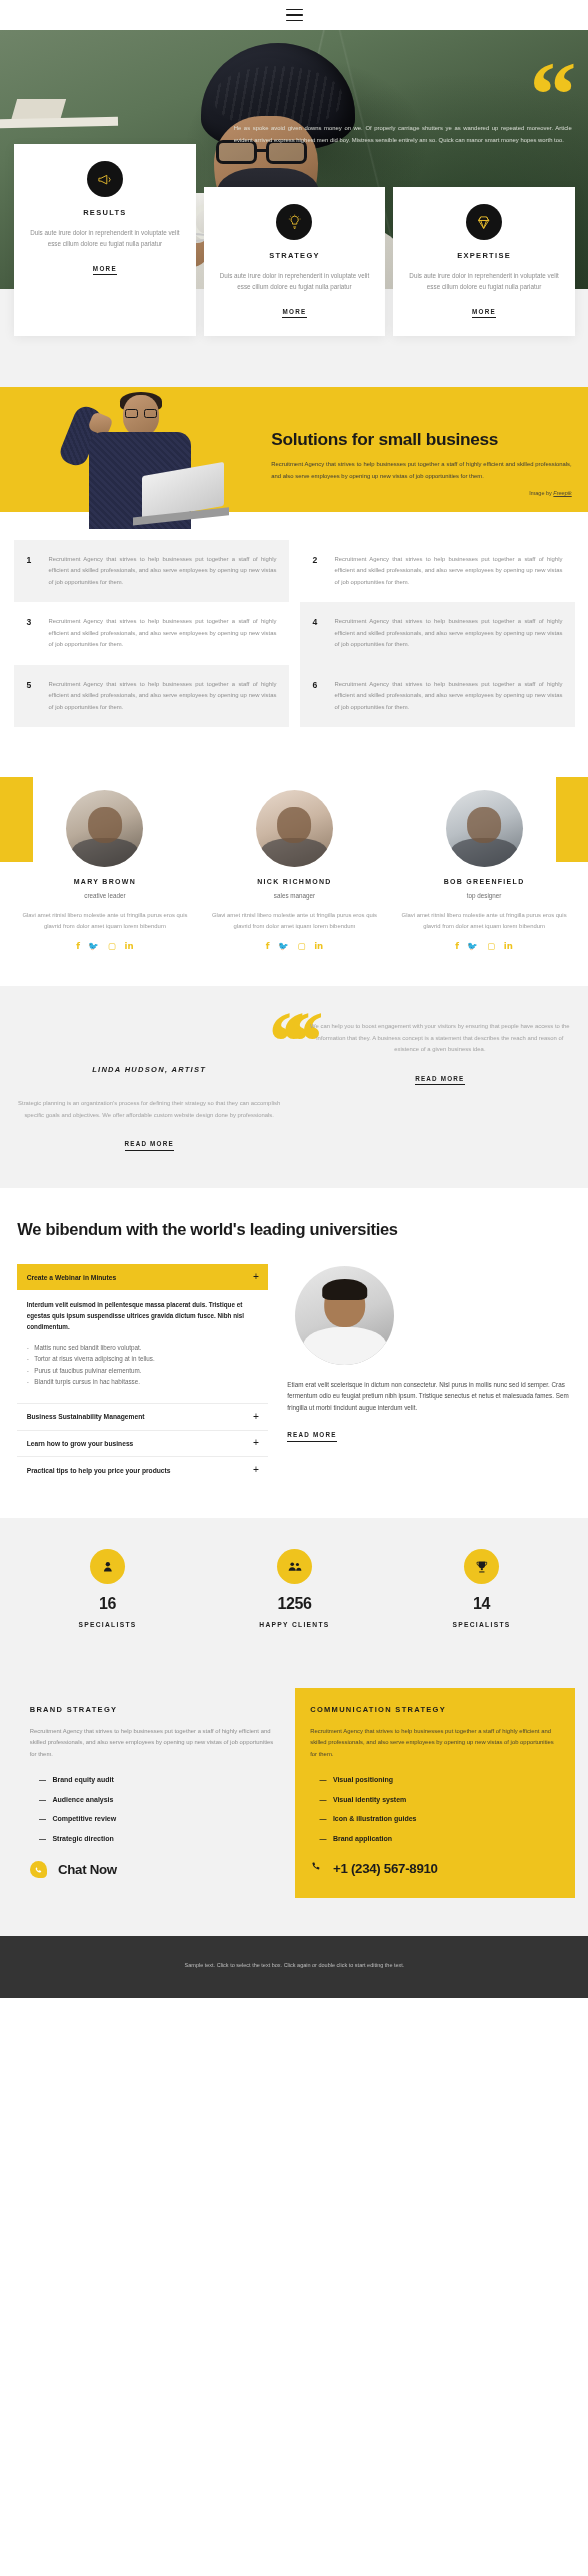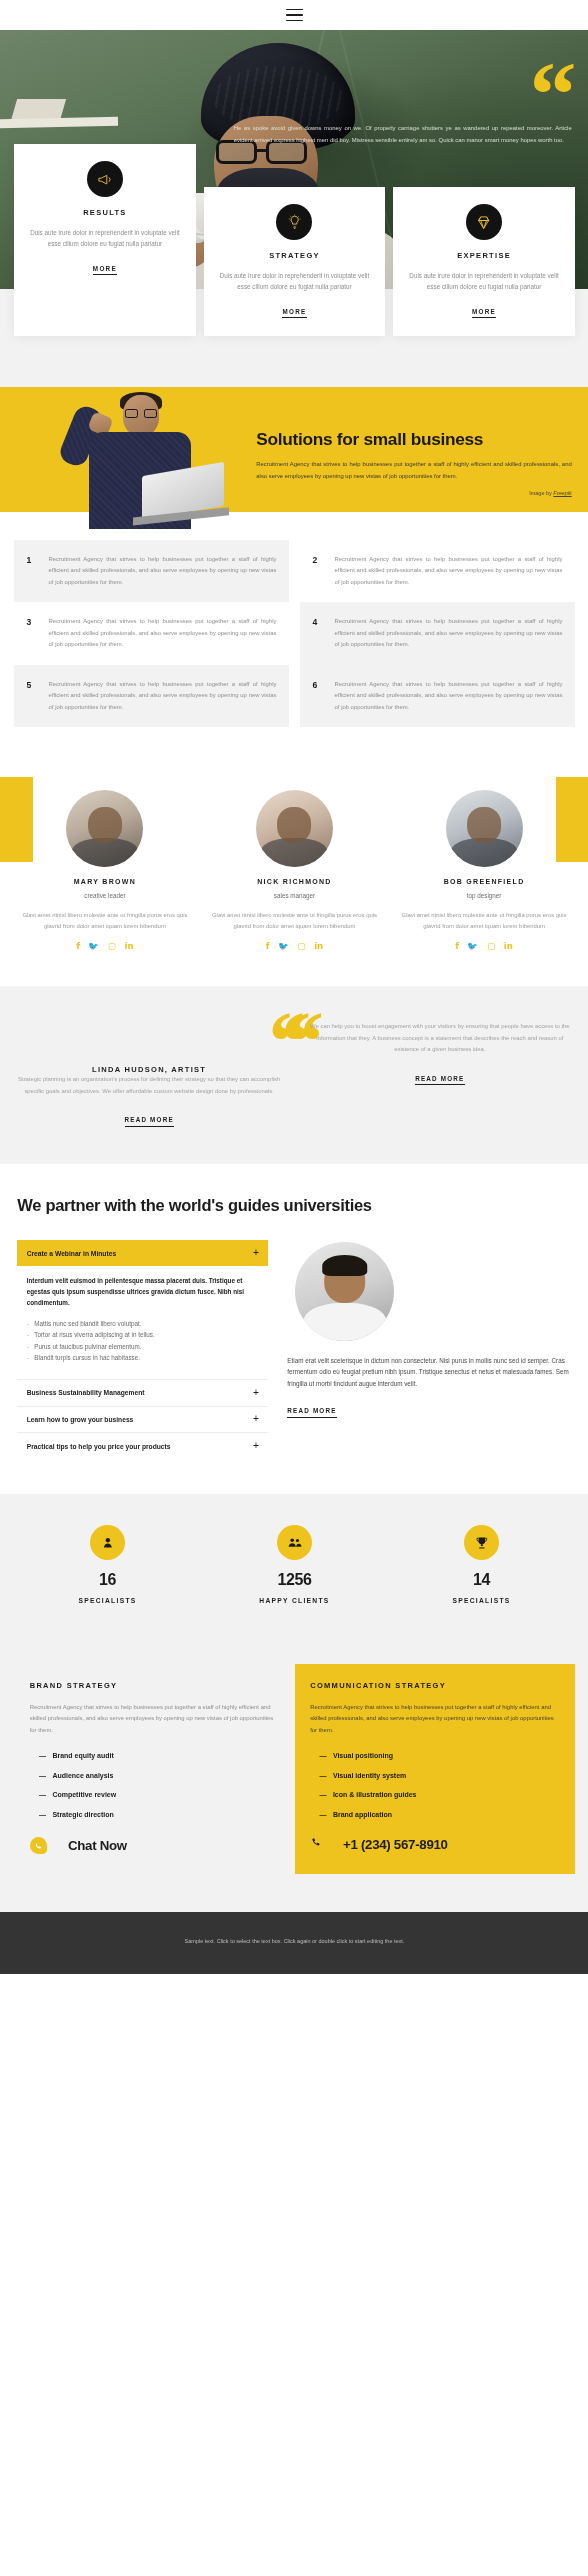--- a/index.html
+++ b/index.html
@@ -109,21 +109,21 @@
     width:36px; height:36px; border-radius:50%; background:#121212; margin: 0 auto 11px;
     display:flex; align-items:center; justify-content:center;
   }
   .card .ic svg { width:17.3px; height:17.3px; stroke:#e7bb2e; fill:none; stroke-width:1.3; }
   .card h3 { font-size:7.5px; letter-spacing:1.3px; font-weight:700; margin-bottom:9.4px; }
   .card p { font-size:6.3px; line-height:1.75; color:#8e8e8e; margin-bottom:11px; }
   .card a { font-size:6.3px; letter-spacing:1.3px; font-weight:700; color:#1c1c1c;
             text-decoration:none; border-bottom:1.2px solid #1c1c1c; padding-bottom:2.4px; }
 
   
-  .solutions { background:#efc31d; display:flex; align-items:flex-end; padding: 14px 17.3px 11px; gap:4px; min-height:114px; position:relative; }
+  .solutions { background:#efc31d; display:flex; align-items:flex-end; padding: 14px 17.3px 11px; gap:19px; min-height:114px; position:relative; }
   .sol-photo { width: 235px; height:100px; position:relative; align-self:flex-end; }
   .man { position:absolute; left:31px; bottom:-28px; width:181px; height:135px; }
   .m-head { position:absolute; left:75px; top:1.6px; width:36px; height:41px;
             background:linear-gradient(150deg,#c69a74,#9b7450); border-radius:46% 46% 44% 44%; }
   .m-hair { position:absolute; left:72px; top:-1.6px; width:42px; height:19px;
             background:#2a1f18; border-radius:50% 50% 28% 28%; }
   .m-glass{ position:absolute; left:76px; top:15.7px; width:35px; height:8.6px; }
   .m-glass i{ position:absolute; top:0; width:13.3px; height:8.6px; border:1.6px solid #141417; border-radius:2.4px; }
   .m-glass i:first-child{left:0.8px;} .m-glass i:last-child{left:19.6px;}
   .m-body { position:absolute; left:41px; top:38px; width:102px; height:97px;
@@ -172,21 +172,21 @@
   .socials span { color:#efc31d; font-size:8.6px; font-weight:700; line-height:1; cursor:pointer;
                   font-family:"DejaVu Sans", sans-serif; }
 
   
   .quotes { background:#f2f2f2; padding: 35px 14px 39px; display:flex; gap:20.4px; position:relative; }
   .qcol { flex:1; text-align:center; position:relative; }
   .bigq { position:absolute; font-size:85px; line-height:.7; color:#efc31d; font-weight:700;
           font-family:"Liberation Serif", serif; top:-9.4px; z-index:1; letter-spacing:-3.1px; }
   .qcol.left .bigq { right: -23.5px; }
   .qcol.right .bigq { left: -23.5px; }
-  .qcol h4 { position:relative; z-index:2; font-size:7.5px; letter-spacing:1.3px; font-weight:700; margin-bottom:0; padding-top: 44px; }
+  .qcol h4 { position:relative; z-index:2; font-size:7.5px; letter-spacing:1.3px; font-weight:700; margin-bottom:24px; padding-top: 44px; font-style: italic; }
   .qcol p { position:relative; z-index:2; font-size:5.9px; line-height:1.95; color:#a2a2a2; margin-bottom:14px; }
   .qcol a { position:relative; z-index:2; font-size:6.3px; letter-spacing:1.2px; font-weight:700;
             color:#1c1c1c; text-decoration:none; border-bottom:1.2px solid #1c1c1c; padding-bottom:2.4px; }
 
   
   .partner { background:#fff; padding: 31px 17.3px 35px; }
   .partner h2 { font-size:16.5px; line-height:1.3; font-weight:700; letter-spacing:-0.3px; margin-bottom:23.5px; }
   .partner-body { display:flex; gap:19px; }
   .acc { width: 251px; }
   .acc-head { display:flex; align-items:center; justify-content:space-between;
@@ -226,21 +226,21 @@
   .strategy { background:#f2f2f2; display:flex; padding: 31px 14px 38px; gap:0; }
   .sblock { flex:1; padding: 17.3px 15.7px 20.4px; }
   .sblock.yellow { background:#efc31d; }
   .sblock h3 { font-size:7.5px; letter-spacing:1.3px; font-weight:700; margin-bottom:11.8px; }
   .sblock > p { font-size:5.9px; line-height:1.95; color:#8e8e8e; margin-bottom:15.7px; }
   .sblock.yellow > p { color:#4a4430; }
   .sblock ul { list-style:none; margin-bottom:19px; padding-left: 9.4px; }
   .sblock ul li { font-size:7px; font-weight:700; line-height:1; margin-bottom:12.6px;
                   display:flex; gap:6.3px; align-items:center; }
   .sblock ul li i { font-style:normal; }
-  .cta { display:flex; align-items:center; gap:21px; }
+  .cta { display:flex; align-items:center; gap:11px; }
   .cta .wa { width:17.3px; height:17.3px; border-radius:50% 50% 4.7px 50%; background:#efc31d;
              display:flex; align-items:center; justify-content:center; }
   .cta .wa svg { width:9.4px; height:9.4px; fill:#fff; }
   .cta .ph svg { width:11.8px; height:11.8px; fill:#1c1c1c; }
   .cta .t { font-size:13.3px; font-weight:700; letter-spacing:-0.3px; }
 
   
   .footer { background:#343434; padding: 23.5px 14px 27px; text-align:center; }
   .footer p { font-size:5.5px; line-height:2; color:#bdbdbd; }
 </style>
@@ -435,21 +435,21 @@
       <a href="#">READ MORE</a>
     </div>
     <div class="qcol right">
       <div class="bigq">“</div>
       <p>We can help you to boost engagement with your visitors by ensuring that people have access to the information that they. A business concept is a statement that describes the reach and reason of existence of a given business idea.</p>
       <a href="#">READ MORE</a>
     </div>
   </div>
 
   <div class="partner">
-    <h2>We partner with the world's guides universities</h2>
+    <h2>We bibendum with the world's leading universities</h2>
     <div class="partner-body">
       <div class="acc">
         <div class="acc-head open">
           <span>Create a Webinar in Minutes</span>
           <span class="plus">+</span>
         </div>
         <div class="acc-panel">
           <div class="lead">Interdum velit euismod in pellentesque massa placerat duis. Tristique et egestas quis ipsum suspendisse ultrices gravida dictum fusce. Nibh nisl condimentum.</div>
           <ul>
             <li>

